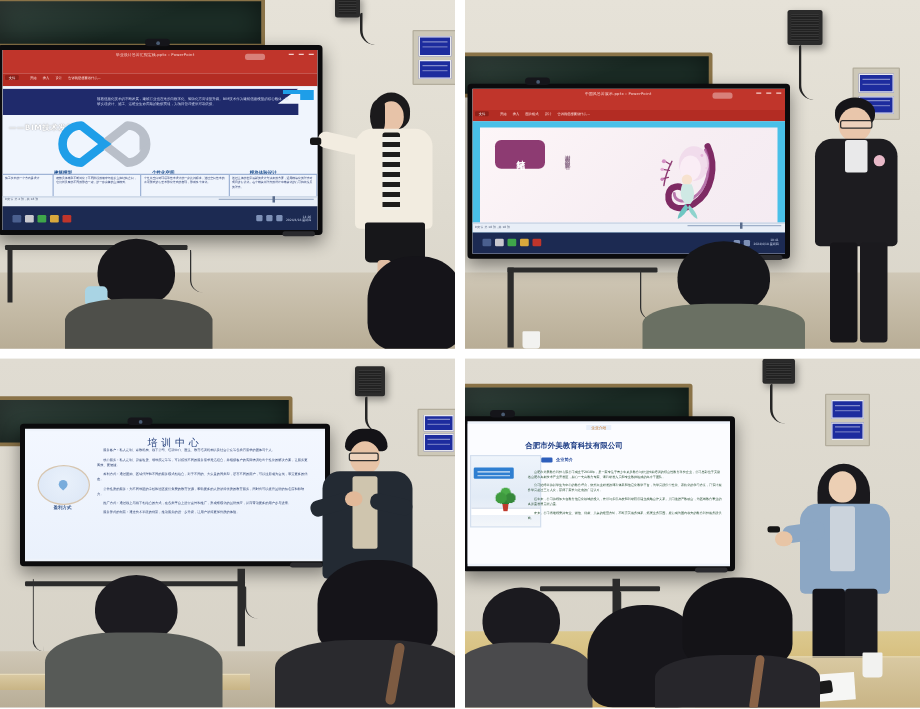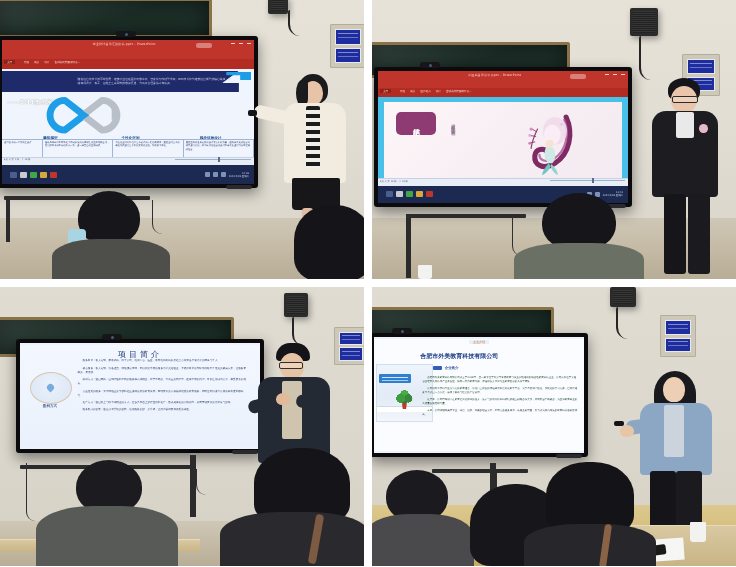--- a/index.html
+++ b/index.html
@@ -428,21 +428,21 @@
 
     <div class="wall-plate" style="left:334px;top:40px;width:32px;height:36px;">
       <div class="plate-inner" style="top:10%;height:32%;"></div>
       <div class="plate-inner" style="top:54%;height:32%;"></div>
     </div>
 
     <div class="tv" style="left:16px;top:52px;width:248px;height:114px;">
       <div class="tv-cam" style="left:86px;"></div>
       <div class="tv-screen">
         <div class="slide3">
-          <div class="s3-title">项目简介</div>
+          <div class="s3-title">培训中心</div>
           <div class="s3-badge">
             <div class="ico"></div>
           </div>
           <div class="s3-badge-label">盈利方式</div>
           <div class="s3-text">
             <p>服务客户：私人定制、家教机构、线下公司、培训中心、医生、教育培训机构以及社会公众等各类有需求的团体与个人。</p>
             <p>核心服务：私人定制、设备租赁、场地预定等等，可以按照不同的服务需求灵活组合，并根据客户的实际情况给出个性化的解决方案，让服务更高效、更便捷。</p>
             <p>盈利方式：通过团购、区域代理和不同的服务模式相结合，对于不同的、大众量的同类型，还有不同的用户，可以注册成为会员，享受更多的优惠。</p>
             <p>公益性质的服务：为不同地区的学校和社区提供免费的教育资源，帮助更多的人群获得优质的教育服务，同时也可以提升品牌的知名度和影响力。</p>
             <p>推广方式：通过线上与线下相结合的方式，在各类平台上进行宣传和推广，形成规模化的品牌效应，从而带动更多的用户参与进来。</p>

